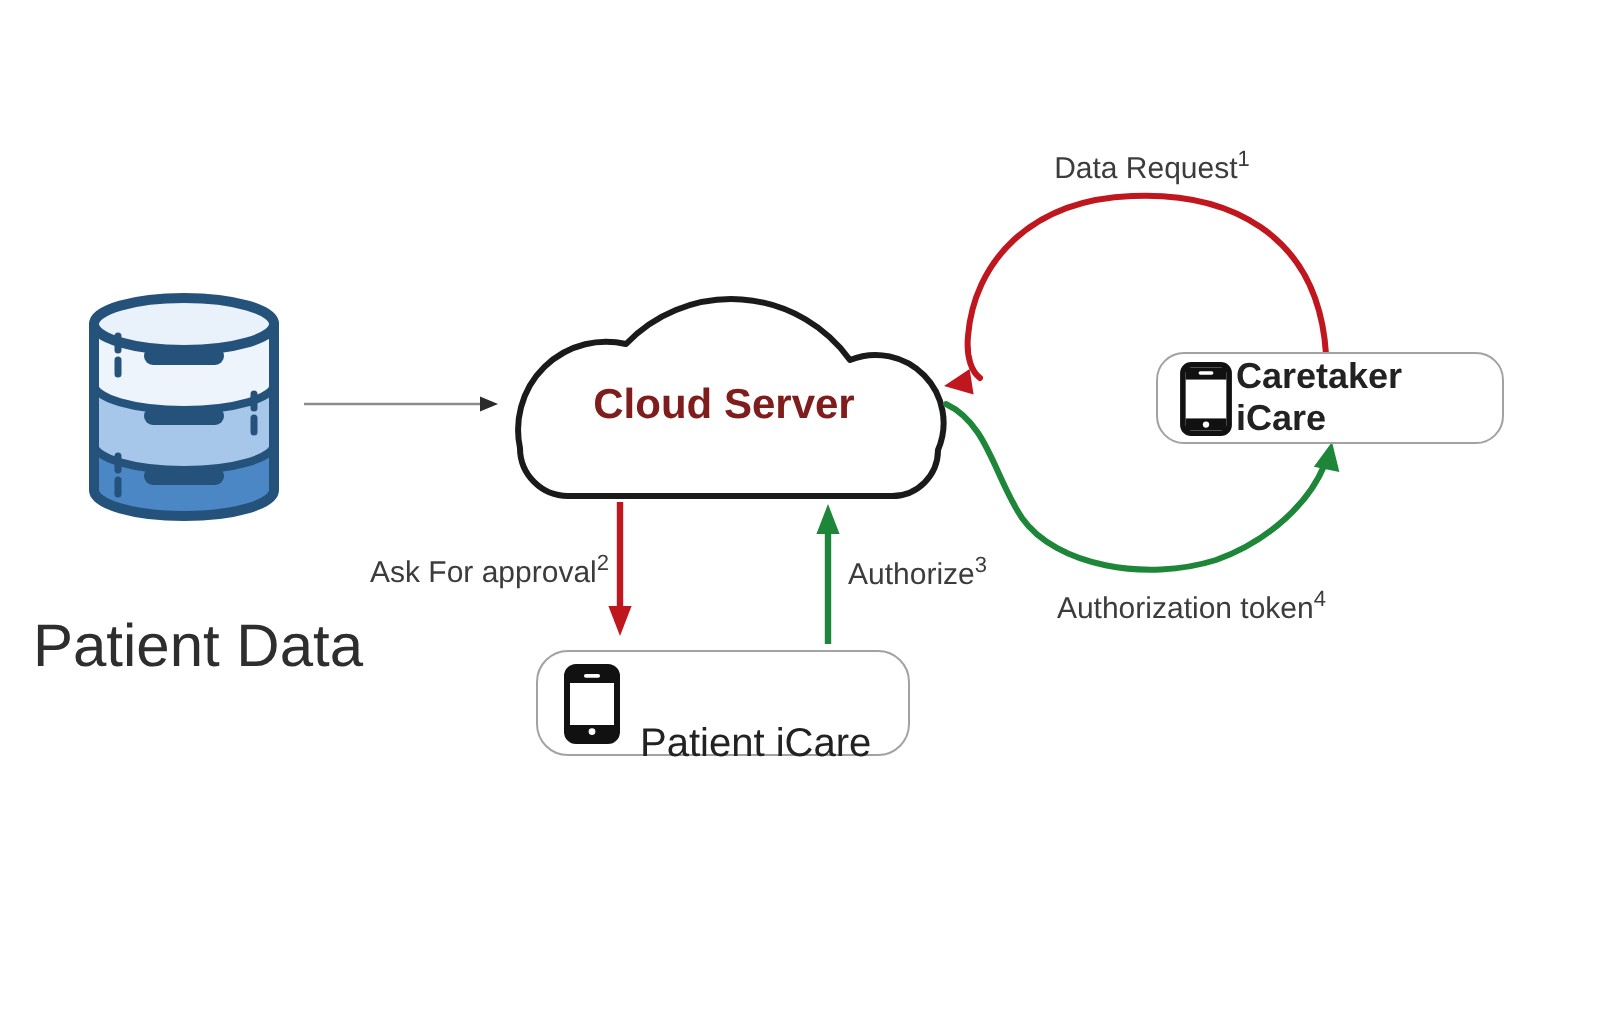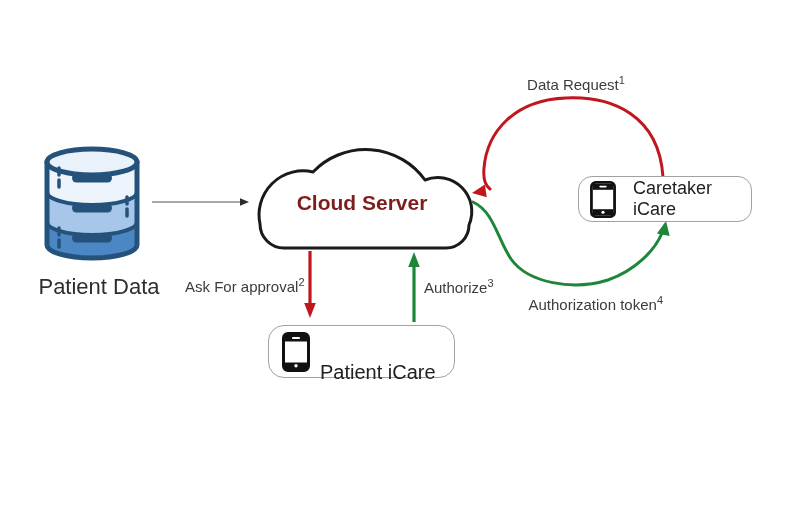--- a/index.html
+++ b/index.html
@@ -2,31 +2,31 @@
 <html><head>
 <meta charset="utf-8">
 <style>
   html,body { margin:0; padding:0; background:#fff; }
   .stage {
     position:relative; width:800px; height:514px; background:#ffffff;
     font-family:"Liberation Sans", sans-serif; color:#333; overflow:hidden;
   }
   .stage svg.layer { position:absolute; left:0; top:0; }
   .label { position:absolute; color:#3a3a3a; white-space:nowrap; }
-  .node-title { font-size:22px; text-align:center; color:#2e2e2e; }
+  .node-title { font-size:30px; text-align:center; color:#2e2e2e;margin-top:33px; }
   .cloud-label { font-size:21px; text-align:center; color:#7f1d1d;font-weight:bold; }
   .edge-label { font-size:15px; color:#3c3c3c; }
   .edge-label sup { font-size:11px; }
   .app-box {
     position:absolute; background:#fff; border:1.6px solid #a2a2a2;
     display:flex; align-items:center; box-sizing:border-box;
   }
   .box-caretaker { left:578px; top:176px; width:174px; height:46px; border-radius:14px; padding-left:11px; }
   .box-patient  { left:268px; top:325px; width:187px; height:53px; border-radius:16px; padding-left:13px; }
-  .box-caretaker .app-label { font-size:18px; margin-left:17px; color:#222; }
+  .box-caretaker .app-label { font-size:18px; margin-left:2px; color:#222;font-weight:bold; }
   .box-patient  .app-label { font-size:20px; margin-left:10px; color:#222;margin-top:41px; }
   .phone-svg { display:block; flex:0 0 auto; }
 </style>
 </head>
 <body>
 
 <div class="stage">
 
   <svg class="layer" width="800" height="514" viewBox="0 0 800 514">
 

